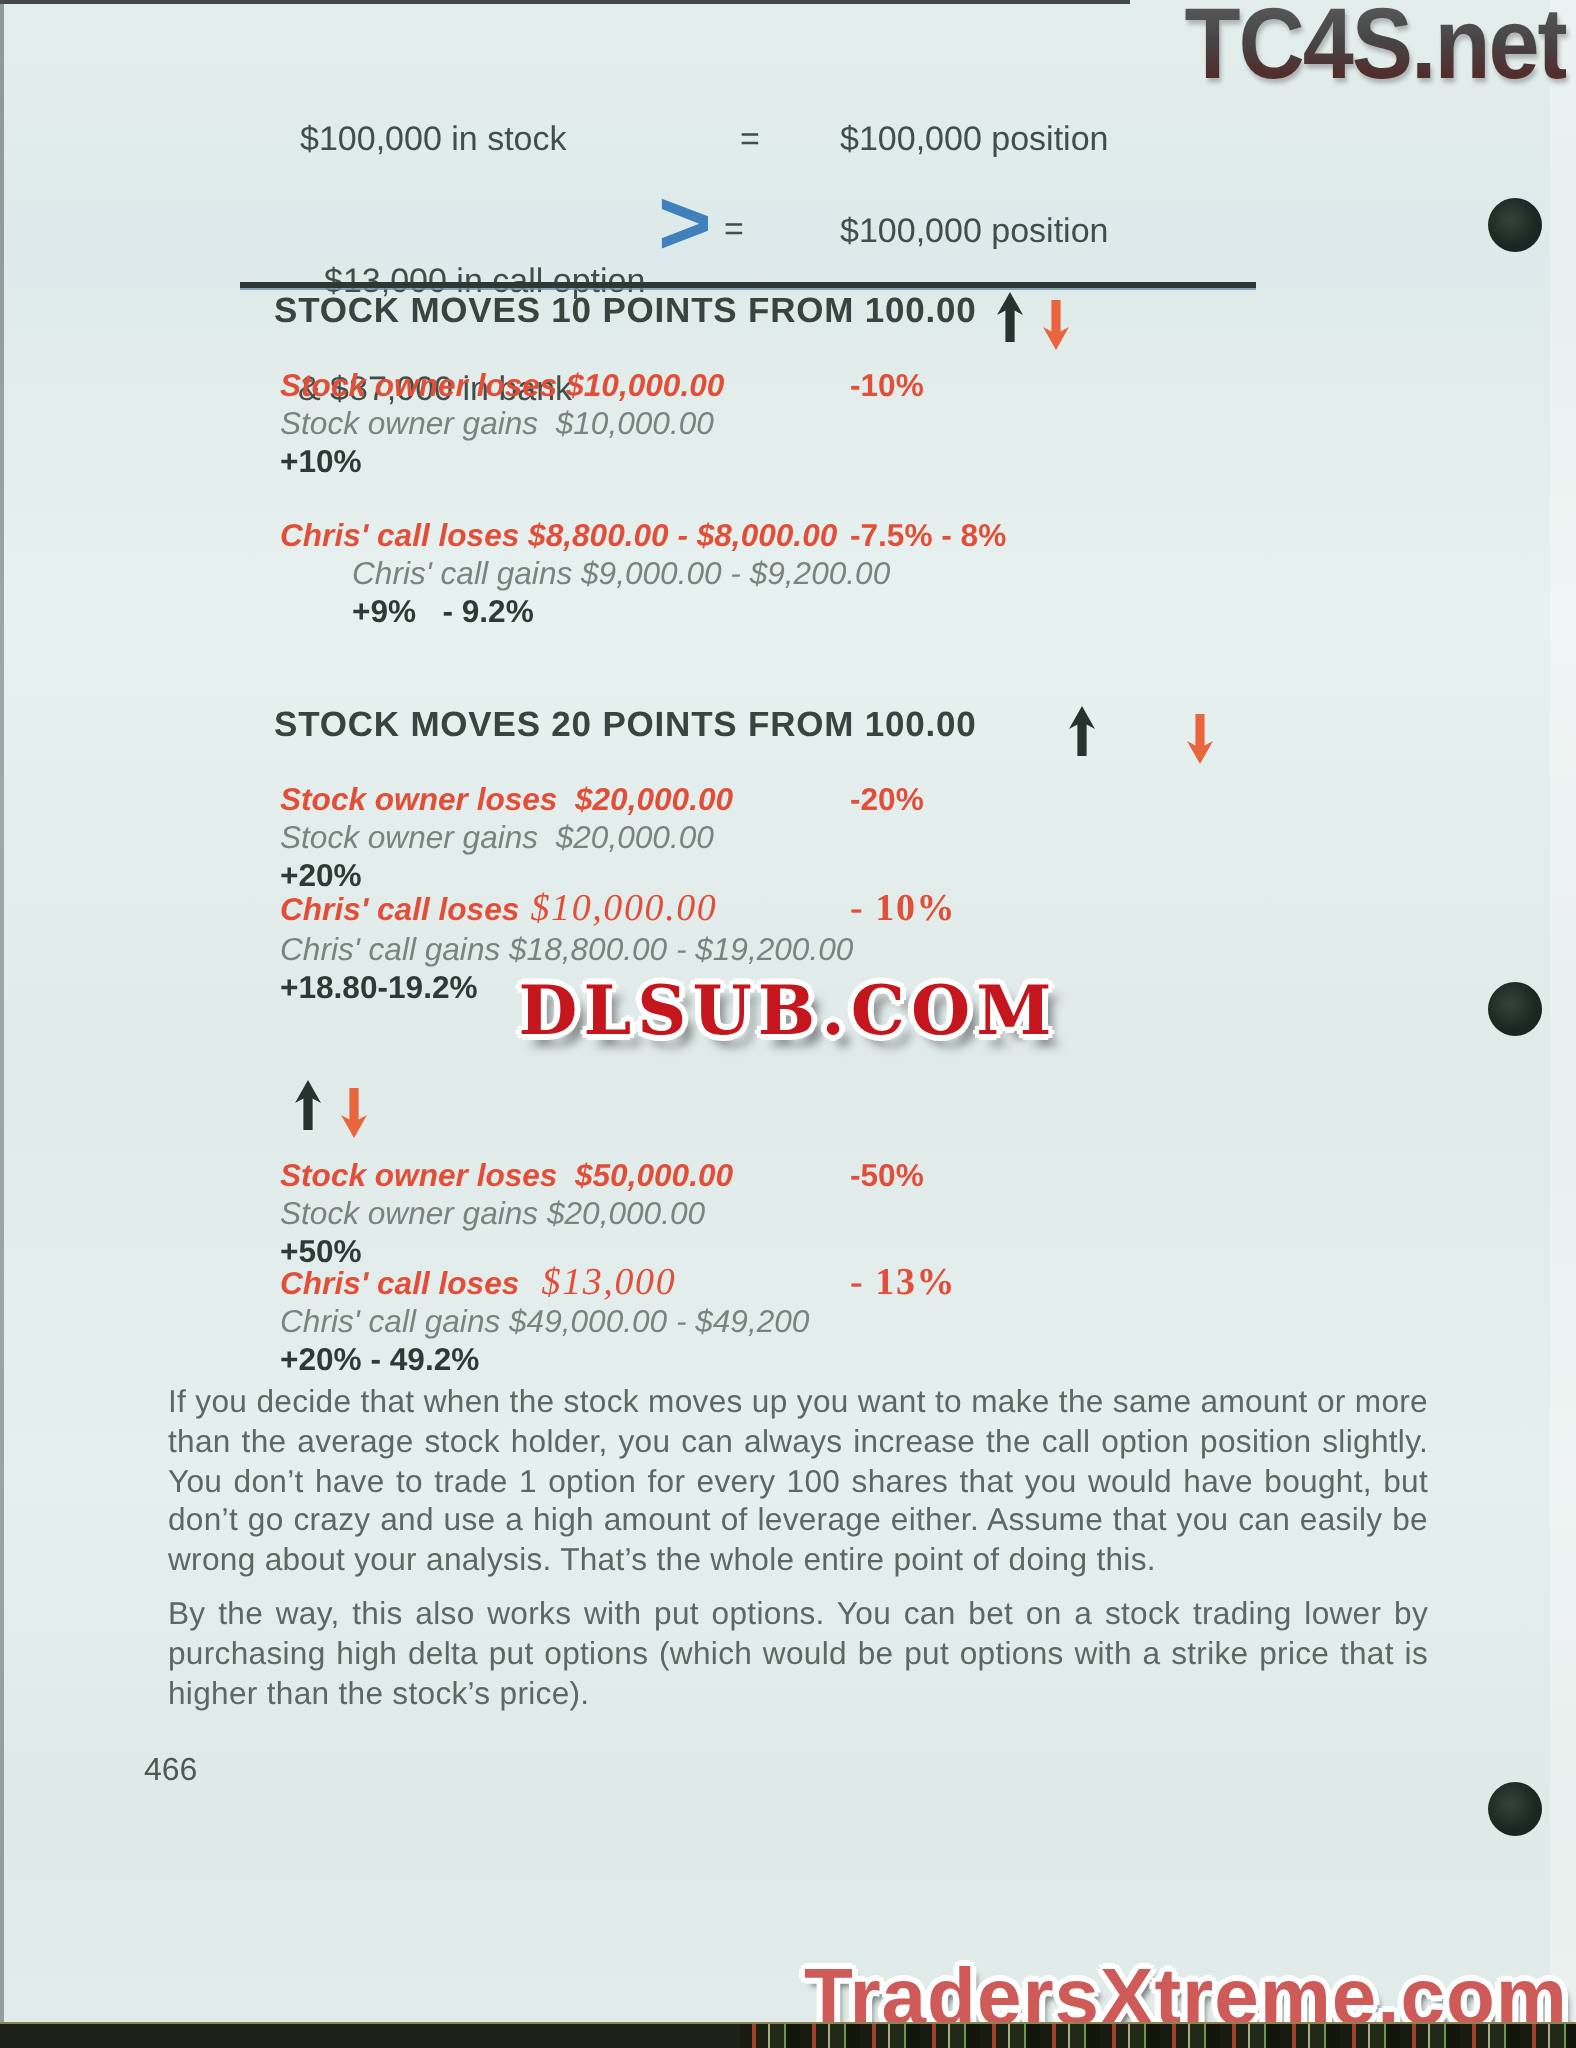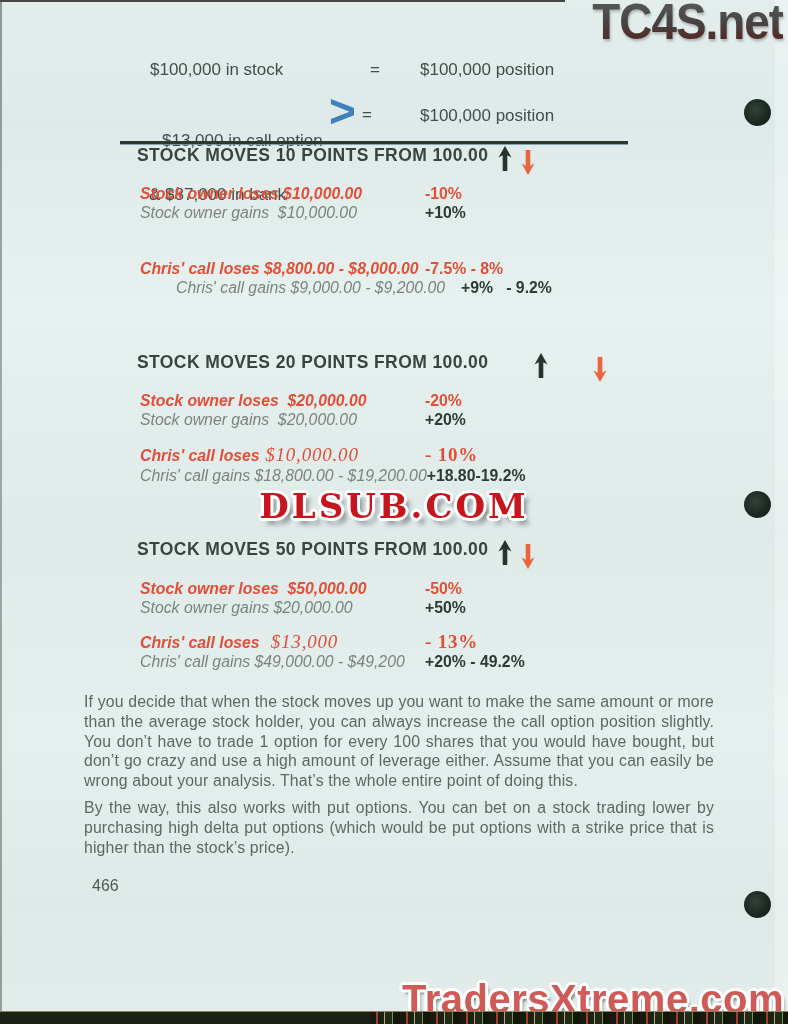--- a/index.html
+++ b/index.html
@@ -30,34 +30,34 @@
 
   .sec-header{position:absolute;left:137px;display:flex;align-items:flex-start;white-space:pre;}
   .sec-title{font-size:17.5px;font-weight:bold;color:#39443e;letter-spacing:.4px;}
   .arrow{margin-left:9px;}
   .arrow.down{margin-left:7px;transform:translateY(5px);}
 
   .row{position:absolute;left:140px;display:flex;font-size:15.8px;white-space:pre;line-height:19px;}
   .row .lbl{min-width:285px;font-style:italic;}
   .row.red{color:#e14f38;font-weight:bold;}
   .row.red .pct{color:#e14f38;font-weight:bold;}
-  .row.gray{color:#7b837f;font-weight:normal;}
+  .row.gray{color:#7b837f;font-weight:normal;flex-direction:column;}
   .row.gray .pct{color:#2e3a36;font-weight:bold;}
   .serif{font-family:"Liberation Serif",serif;font-size:19px;font-weight:normal;letter-spacing:.8px;}
   .pct.serif{font-size:19px;}
 
   .dlsub{
     position:absolute;top:486px;left:0;width:100%;text-align:center;
     font-family:"DejaVu Serif",serif;font-weight:bold;font-size:34px;letter-spacing:3px;
     color:#c5161d;
     text-shadow:-2px -2px 0 #fff,2px -2px 0 #fff,-2px 2px 0 #fff,2px 2px 0 #fff,-3px 0 0 #fff,3px 0 0 #fff,0 -3px 0 #fff,0 3px 0 #fff,5px 6px 5px rgba(70,70,70,.6);
   }
 
   .para{position:absolute;left:84px;width:630px;text-align:justify;font-size:15.8px;line-height:19.8px;color:#5d6764;letter-spacing:.15px;}
-  .pagenum{position:absolute;left:92px;top:877px;font-size:16px;color:#4e5855;}
+  .pagenum{position:absolute;left:72px;top:877px;font-size:16px;color:#4e5855;}
 
   .traders{
     position:absolute;top:977px;right:4px;
     font-weight:bold;font-size:40px;letter-spacing:.5px;color:#cf5b58;
     text-shadow:-2px -2px 0 #fff,2px -2px 0 #fff,-2px 2px 0 #fff,2px 2px 0 #fff,-3px 0 0 #fff,3px 0 0 #fff,0 -3px 0 #fff,0 3px 0 #fff,3px 4px 3px rgba(45,45,45,.65);
   }
 
   .hole{position:absolute;left:744px;width:27px;height:27px;border-radius:50%;
     background:radial-gradient(circle at 42% 40%,#33433b 0%,#1c2923 55%,#121d18 100%);}
   .hole.h1{top:99px;} .hole.h2{top:491px;} .hole.h3{top:891px;}
@@ -138,21 +138,20 @@
     <span class="pct serif">- 10%</span>
   </div>
   <div class="row gray" style="top:466px;">
     <span class="lbl">Chris' call gains $18,800.00 - $19,200.00</span>
     <span class="pct">+18.80-19.2%</span>
   </div>
 
   <div class="dlsub">DLSUB.COM</div>
 
   <div class="sec-header" style="top:539px;">
-    <span class="sec-title">STOCK MOVES 50 POINTS FROM 100.00</span>
     <svg class="arrow up" width="16" height="26" viewBox="0 0 16 26">
         <path d="M8 1 L14.5 12.5 L10.3 10.2 L10.3 26 L5.7 26 L5.7 10.2 L1.5 12.5 Z" fill="#27332d"></path>
       </svg>
     <svg class="arrow down" width="16" height="26" viewBox="0 0 16 26">
         <path d="M8 25 L14.5 13.5 L10.3 15.8 L10.3 0 L5.7 0 L5.7 15.8 L1.5 13.5 Z" fill="#e8653e"></path>
       </svg>
   </div>
   <div class="row red" style="top:579px;">
     <span class="lbl">Stock owner loses  $50,000.00</span>
     <span class="pct">-50%</span>

